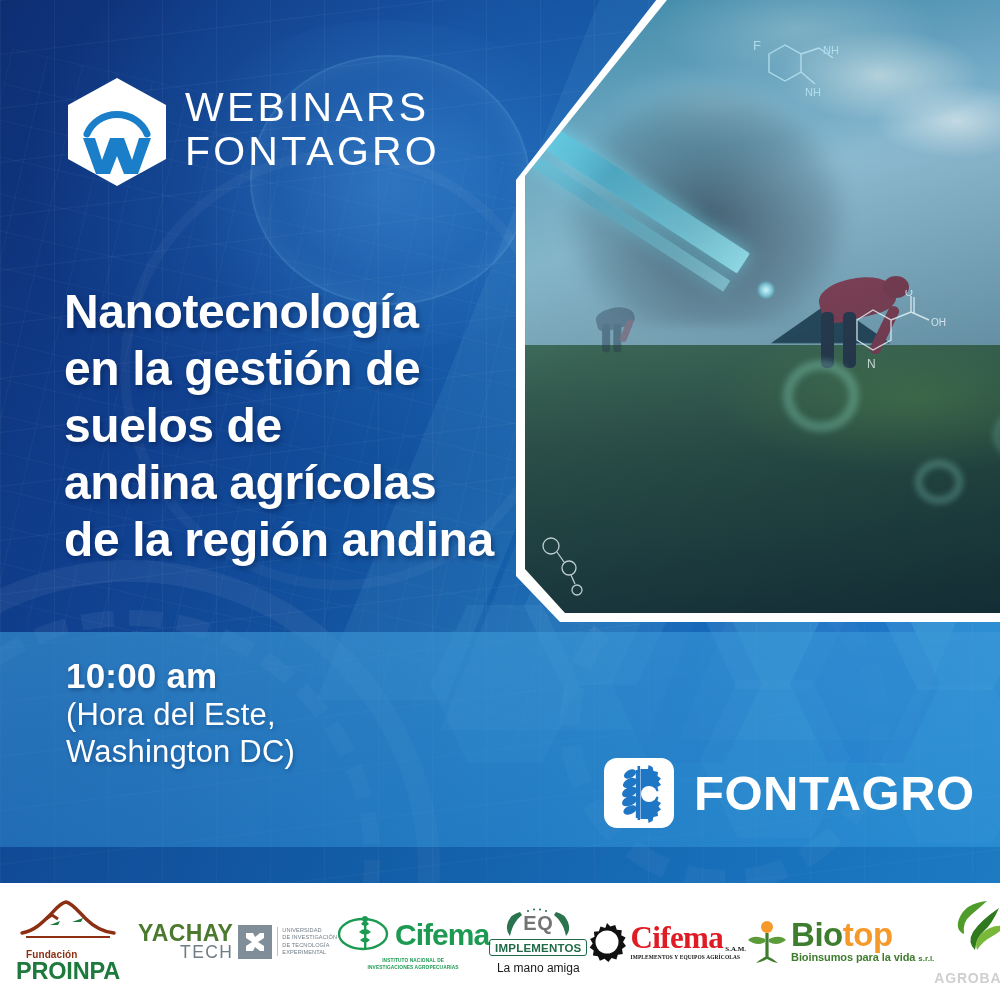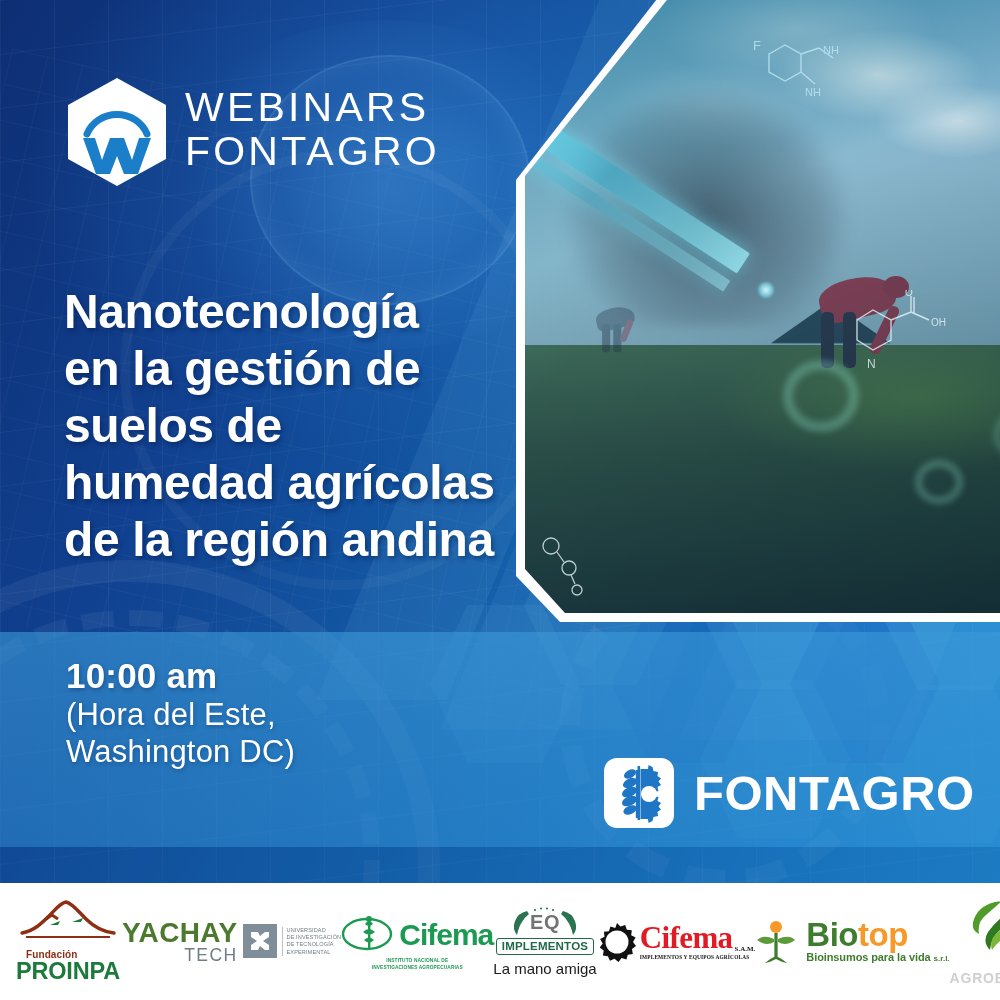--- a/index.html
+++ b/index.html
@@ -225,49 +225,49 @@
   .sp { display:flex; align-items:center; justify-content:center; flex:0 0 auto; }
 
   
   .proinpa { flex-direction:column; align-items:center; width:108px; }
   .proinpa .fnd { font-size:10px; font-weight:bold; color:#8c2f13; letter-spacing:.1px; margin-top:10px; align-self:flex-start; padding-left:12px; }
   .proinpa .nm { font-size:23.5px; font-weight:bold; color:#1d7a3c; letter-spacing:-0.2px; line-height:1; }
 
   
   .yachay { gap:5px; }
   .yachay .yc { text-align:right; line-height:.96; }
-  .yachay .y1 { font-size:28px; font-weight:bold; color:#4b7a2e; letter-spacing:.4px; }
+  .yachay .y1 { font-size:23px; font-weight:bold; color:#4b7a2e; letter-spacing:.4px;margin-left:16px; }
   .yachay .y2 { font-size:17.5px; color:#6f7d86; letter-spacing:1.4px; }
   .yachay .ybox { width:34px; height:34px; background:#7f8e98; display:flex; align-items:center; justify-content:center; }
   .yachay .ytxt { font-size:5.6px; color:#6f7d86; line-height:1.32; border-left:1px solid #b9c2c8; padding-left:4px; letter-spacing:.1px; }
 
   
   .iniap { flex-direction:column; }
   .iniap .row { display:flex; align-items:center; gap:2px; }
   .iniap .nm { font-size:30px; font-weight:bold; color:#1d9a52; letter-spacing:-1px; line-height:.85; }
   .iniap .sub { font-size:4.8px; color:#1d9a52; text-align:center; line-height:1.3; margin-top:2px; font-weight:bold; letter-spacing:.1px; }
 
   
   .eq { flex-direction:column; align-items:center; gap:1px; }
   .eq .eqt { font-size:20px; font-weight:bold; color:#737373; letter-spacing:.5px; line-height:1; }
   .eq .eqbox {
     border:1.6px solid #1f6b46; border-radius:3px; padding:1.5px 5px;
     font-size:11.5px; font-weight:bold; color:#1f6b46; letter-spacing:.2px;
   }
-  .eq .eqs { font-size:15px; color:#1a1a1a; margin-top:4px; letter-spacing:0; }
+  .eq .eqs { font-size:12px; color:#1a1a1a; margin-top:4px; letter-spacing:0; }
 
   
   .cifema { gap:3px;font-family:Liberation Serif, serif; }
   .cifema .cf { line-height:1; }
   .cifema .c1 { font-size:31px; font-weight:bold; color:#e01b24; letter-spacing:-0.6px; }
   .cifema .c2 { font-size:5.4px; font-weight:bold; color:#111; letter-spacing:.15px; margin-top:2px; }
   .cifema .sam { font-size:7px; font-weight:bold; color:#111; }
 
   
-  .biotop { gap:9px; }
+  .biotop { gap:3px; }
   .biotop .b1 { font-size:33px; font-weight:bold; line-height:.92; letter-spacing:-0.5px; }
   .biotop .g { color:#3f7d2e; }
   .biotop .o { color:#f5992a; }
   .biotop .b2 { font-size:11px; font-weight:bold; color:#3f7d2e; letter-spacing:-0.1px; }
   .biotop .srl { font-size:8px; font-weight:bold; color:#3f7d2e; }
 
   
   .agro { flex-direction:column; align-items:center; }
   .agro .at { font-size:14px; font-weight:bold; color:#cfcfcf; letter-spacing:.8px; margin-top:14px; }
 </style>
@@ -380,21 +380,21 @@
   </svg>
   <div class="brand">
     <div class="brand-l1">WEBINARS</div>
     <div class="brand-l2">FONTAGRO</div>
   </div>
 
   <div class="title">
     <span class="ln">Nanotecnología</span>
     <span class="ln">en la gestión de</span>
     <span class="ln">suelos de</span>
-    <span class="ln">humedad agrícolas</span>
+    <span class="ln">andina agrícolas</span>
     <span class="ln">de la región andina</span>
   </div>
 
   <div class="dateblock">
     <div class="d-line2">10:00 am</div>
     <div class="d-line3">(Hora del Este,</div>
     <div class="d-line4">Washington DC)</div>
   </div>
 
   <div class="fontagro">

